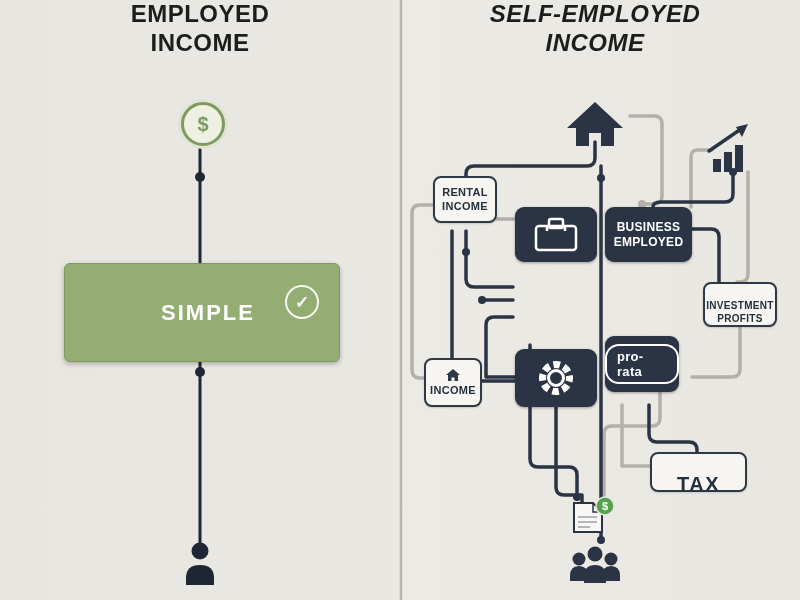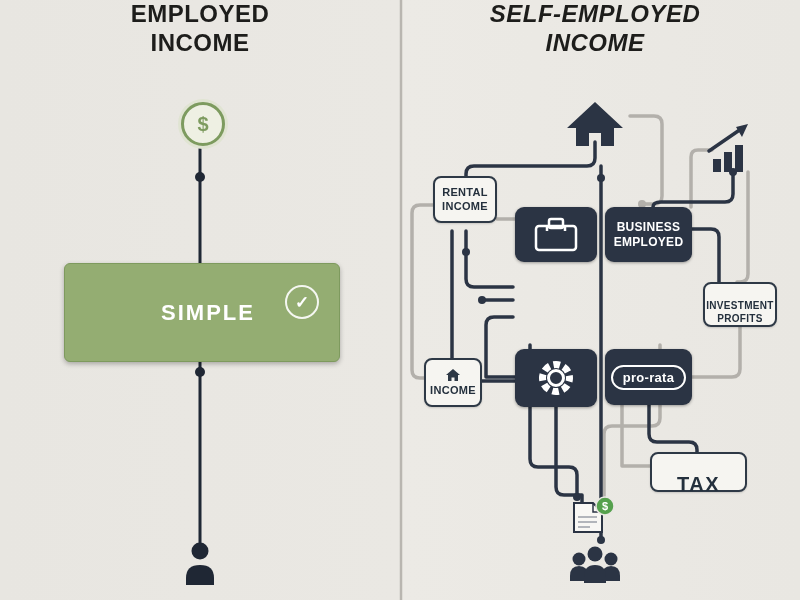--- a/index.html
+++ b/index.html
@@ -166,21 +166,21 @@
     <div class="small-label">INCOME</div>
   </div>
 
   <div class="node dark" style="left:515px;top:349px;width:82px;height:58px;">
     <svg width="44" height="44" viewBox="0 0 44 44">
       <circle cx="22" cy="22" r="13.5" fill="none" stroke="#fff" stroke-width="7" stroke-dasharray="6.6 4" stroke-dashoffset="3"></circle>
       <circle cx="22" cy="22" r="7.5" fill="#2b3444" stroke="#fff" stroke-width="3"></circle>
     </svg>
   </div>
 
-  <div class="node dark" style="left:605px;top:349px;width:87px;height:56px;">
+  <div class="node dark" style="left:605px;top:336px;width:74px;height:56px;">
     <span class="pill">pro-rata</span>
   </div>
 
   <div class="node outline" style="left:650px;top:452px;width:97px;height:40px;">
     <span class="tax-label">TAX</span>
   </div>
 
 </div>
 
 </body></html>

